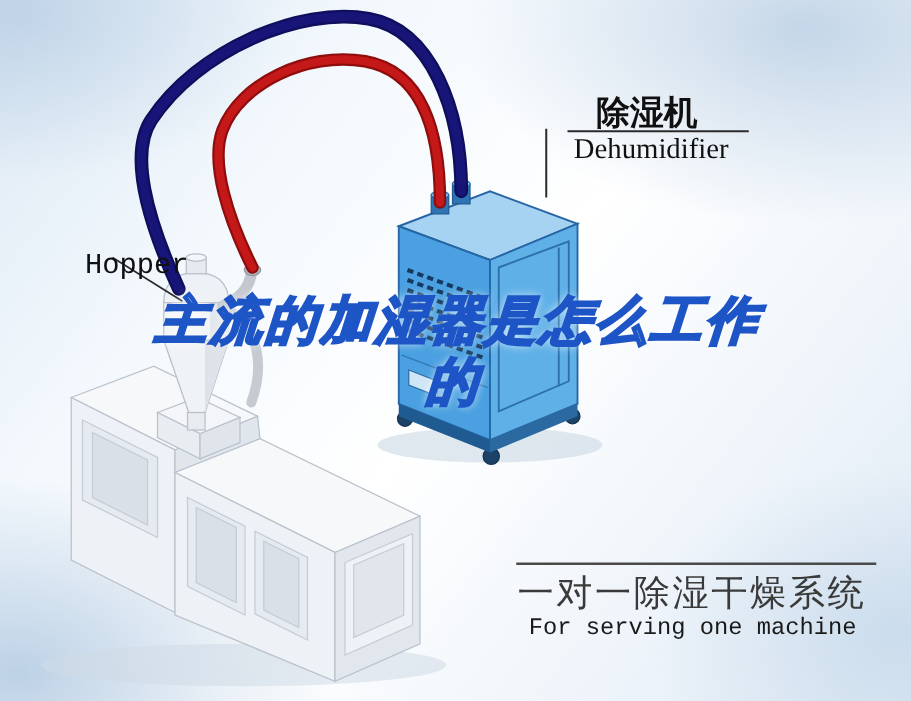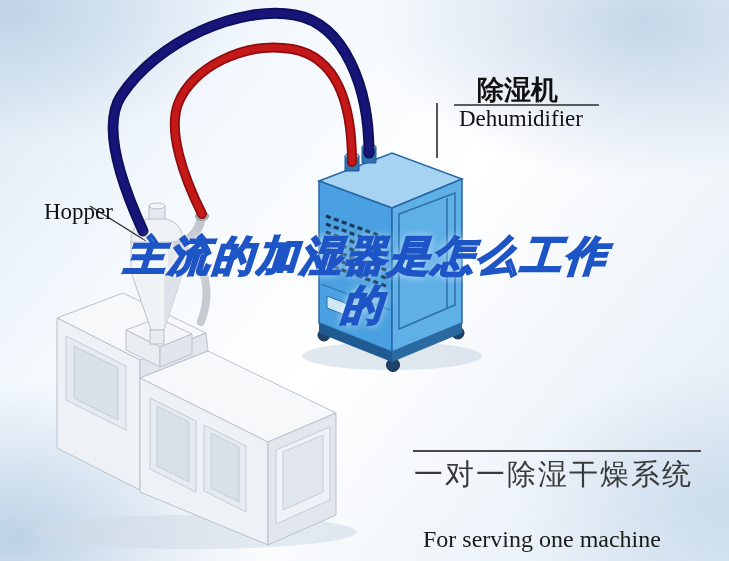--- a/index.html
+++ b/index.html
@@ -14,37 +14,37 @@
       radial-gradient(55% 45% at 2% 96%,  rgba(140,175,210,.55), rgba(140,175,210,0) 62%),
       radial-gradient(45% 40% at 98% 90%, rgba(160,190,220,.35), rgba(160,190,220,0) 60%),
       linear-gradient(128deg,#dde9f4 0%,#f4f9fd 28%,#ffffff 52%,#eef4fa 78%,#dfeaf4 100%);
   }
   .illustration { position:absolute; inset:0; }
 
   .label { position:absolute; white-space:nowrap; }
   .cjk   { font-weight:bold; color:#101010; }
 
   .hopper-cn { left:52px;  top:169px; font-size:27px; }
-  .hopper-en { left:44px;  top:199px; font-size:23px; font-family:Liberation Serif, serif; color:#101010; }
+  .hopper-en { left:68px;  top:199px; font-size:23px; font-family:Liberation Mono, monospace; color:#101010; }
 
   .dehum-cn  { left:477px; top:72px;  font-size:27px;text-align:right; }
   .dehum-en  { left:459px; top:106px; font-size:23px; font-family:"Liberation Serif", serif; color:#101010; }
 
   .title {
     position:absolute; left:55px; top:232px; width:620px;
     text-align:center; font-size:41px; font-weight:bold; font-style:italic;
     letter-spacing:3px; line-height:1.2;
     color:#ffffff;
     -webkit-text-stroke:2.2px #1e55c6;
     text-shadow:0 0 8px rgba(255,255,255,.95);
     transform:skewX(-4deg);
   }
 
   .caption-cn { left:414px; top:455px; font-size:29px; font-weight:normal; color:#3a3a3a; letter-spacing:2px; }
-  .caption-en { left:423px; top:491px; font-size:24px; font-family:Liberation Serif, serif; color:#1a1a1a;margin-top:35px; }
+  .caption-en { left:423px; top:491px; font-size:19px; font-family:Liberation Mono, monospace; color:#1a1a1a; }
 </style>
 </head>
 <body>
 
 <div class="canvas">
 
   <svg class="illustration" viewBox="0 0 729 561" width="729" height="561" xmlns="http://www.w3.org/2000/svg">
 
     <g>
       <ellipse cx="195" cy="532" rx="162" ry="17" fill="#cfdae6" opacity="0.55"></ellipse>

